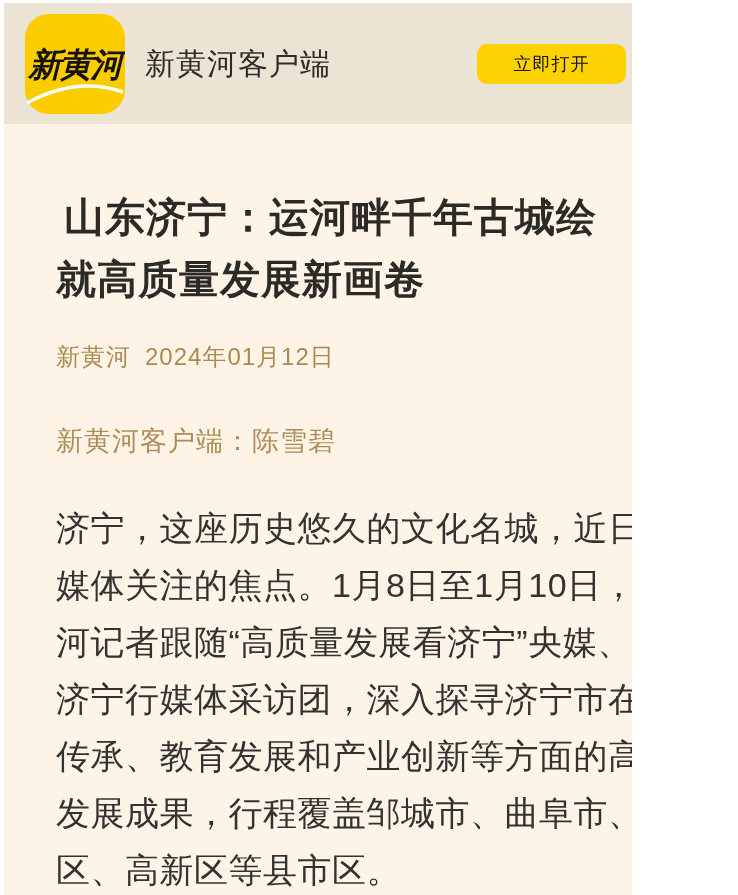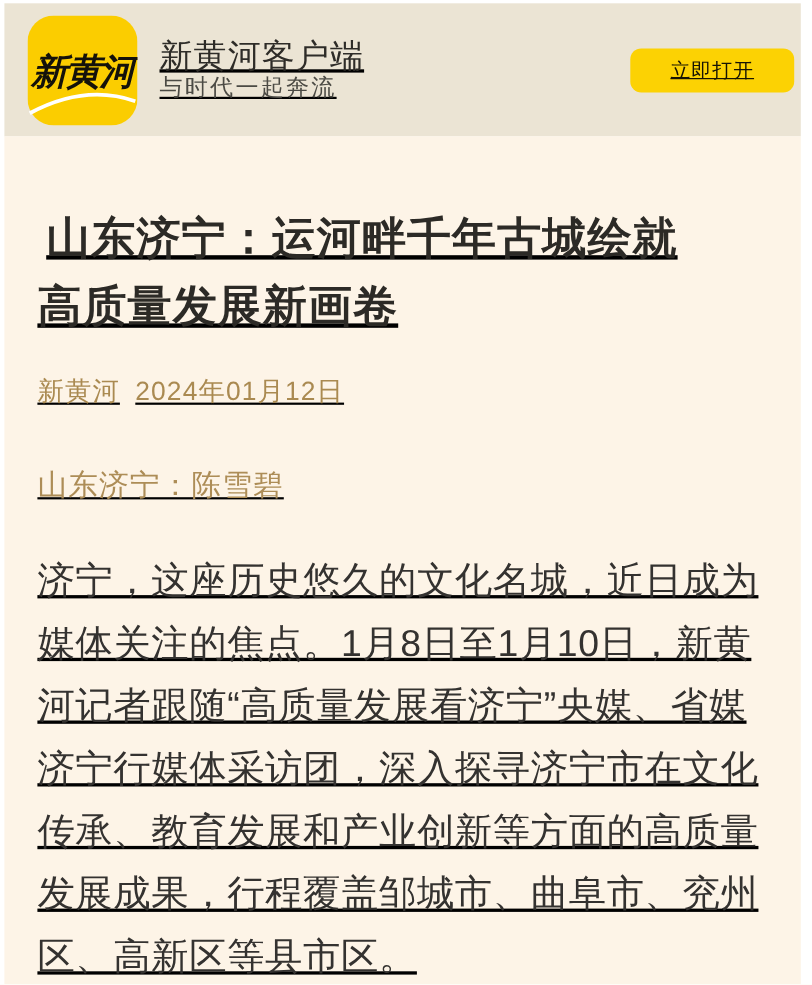--- a/index.html
+++ b/index.html
@@ -9,25 +9,24 @@
     font-family: "Liberation Sans", "DejaVu Sans", sans-serif;
     overflow: hidden;
   }
   .page {
     width: 738px; height: 895px;
     background: #ffffff;
     overflow: hidden;
   }
   .app {
     margin: 3px 10px 3px 4px; 
-    width: 724px;
+    width: 628px;
     height: 892px;
     display: flex;
     flex-direction: column;
-    text-decoration: underline;
   }
   
   .banner {
     height: 121px;
     background: #ebe4d4;
     display: flex;
     align-items: center;
     padding-left: 21px;
     flex: 0 0 auto;
   }
@@ -66,21 +65,21 @@
     letter-spacing: 1px;
     cursor: pointer;
     line-height: 40px;
     text-align: center;
     padding: 0;
   }
   
   .content {
     flex: 1 1 auto;
     background: #fdf4e7;
-    padding: 62px 24px 0 30px;
+    padding: 62px 24px 0 52px;
     overflow: hidden;
   }
   .article-title {
     max-width: 600px;
     font-size: 40px;
     line-height: 62px;
     font-weight: 600;
     color: #2c2a26;
     letter-spacing: 1px;
     text-indent: 8px; 
@@ -120,31 +119,30 @@
     <header class="banner">
       <div class="logo-wrap">
         <svg width="100" height="100" viewBox="0 0 100 100" aria-hidden="true">
           <rect x="0" y="0" width="100" height="100" rx="24" fill="#fbcd00"></rect>
           <text x="50" y="62" text-anchor="middle" font-family="'Liberation Serif', serif" font-size="33" font-style="italic" font-weight="bold" fill="#14120a" letter-spacing="-2">新黄河</text>
           <path d="M2,89 Q52,62 98,78" stroke="#ffffff" stroke-width="3.5" fill="none"></path>
         </svg>
       </div>
       <div class="banner-text">
         <div class="app-name">新黄河客户端</div>
-        <div class="tagline">与时代一起奔流</div>
       </div>
       <button class="open-btn">立即打开</button>
     </header>
 
     <main class="content">
       <h1 class="article-title">山东济宁：运河畔千年古城绘就高质量发展新画卷</h1>
 
       <div class="byline">
         <span class="source">新黄河</span><span class="date">2024年01月12日</span>
       </div>
 
-      <div class="reporter">山东济宁：陈雪碧</div>
+      <div class="reporter">新黄河客户端：陈雪碧</div>
 
       <p class="paragraph">济宁，这座历史悠久的文化名城，近日成为媒体关注的焦点。1月8日至1月10日，新黄河记者跟随“高质量发展看济宁”央媒、省媒济宁行媒体采访团，深入探寻济宁市在文化传承、教育发展和产业创新等方面的高质量发展成果，行程覆盖邹城市、曲阜市、兖州区、高新区等县市区。</p>
     </main>
 
   </div>
 </div>
 
 </body></html>

